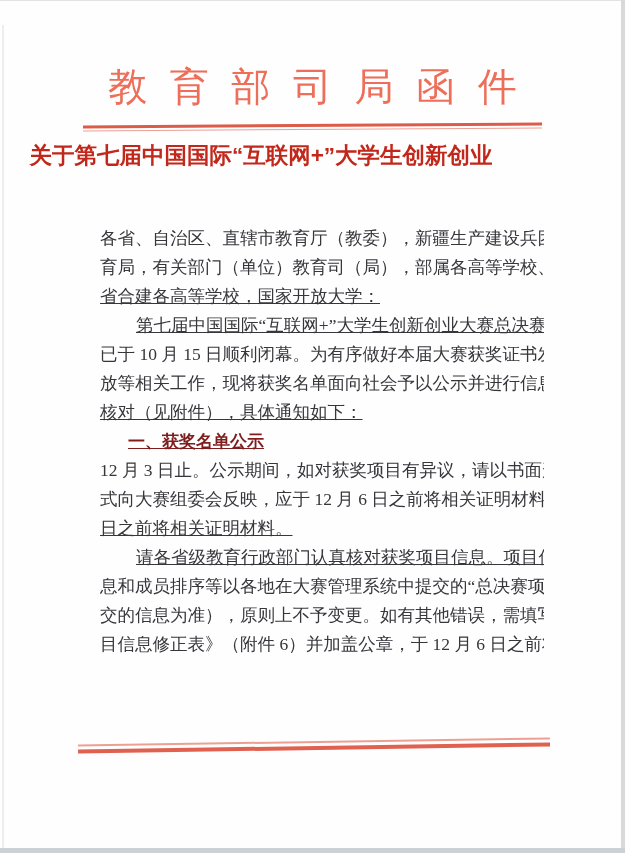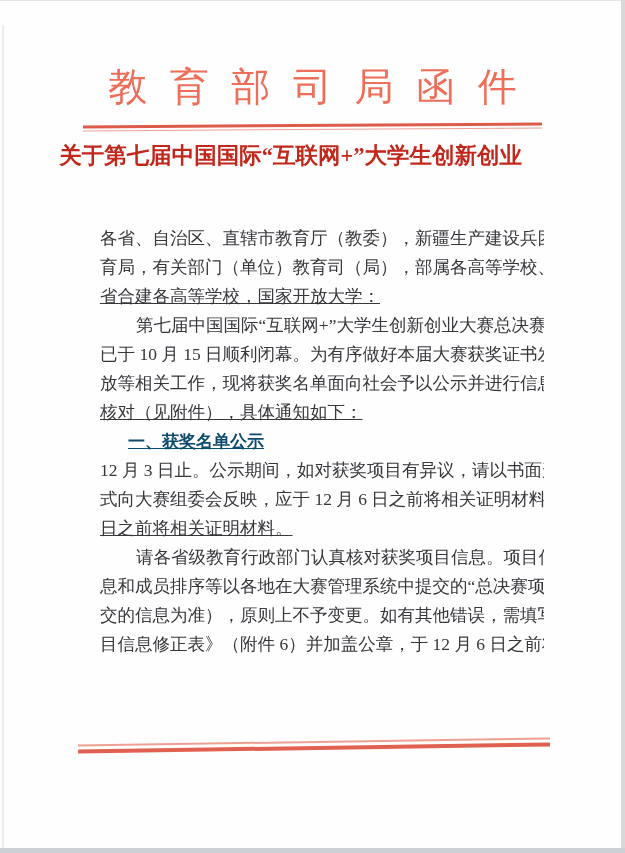--- a/index.html
+++ b/index.html
@@ -30,40 +30,40 @@
   .rule-top .gap{height:2px;}
   .rule-top .thin{height:1px;background:#eba095;}
   .rule-bottom{position:absolute;left:78px;top:741px;width:472px;transform:rotate(-0.85deg);}
   .rule-bottom .thin{height:2px;background:#eda092;}
   .rule-bottom .gap{height:3px;}
   .rule-bottom .thick{height:4px;background:#e0614f;}
 
   
   .doc-title{
     position:absolute;left:0;top:139px;width:522px;
-    text-align:right;color:#c2271b;font-weight:bold;
+    text-align:center;color:#c2271b;font-weight:bold;
     font-size:22.5px;line-height:33px;
-    font-family:Liberation Serif, serif;
+    font-family:Liberation Sans, sans-serif;
   }
 
   
   .bodytext{
     position:absolute;left:100px;top:224px;width:444px;
     color:#36363b;
   }
   .bl{
     height:29px;line-height:29px;font-size:17.5px;
     white-space:nowrap;overflow:hidden;
   }
   .j{text-align:justify;text-align-last:justify;}
   .lft{text-align:left;text-align-last:left;text-decoration:underline;}
-  .ind{padding-left:36px;}
+  .ind{padding-left:36px;text-decoration:underline;}
   .ind-h{padding-left:28px;}
   .head{
-    font-weight:bold;font-size:17px;color:#0c4a6e;
+    font-weight:bold;font-size:17px;color:#7f1d1d;
     font-family:"Liberation Sans", sans-serif;
   }
 </style>
 </head>
 <body>
 
 <div class="page">
 
   <div class="edge-top"></div>
   <div class="edge-left"></div>

